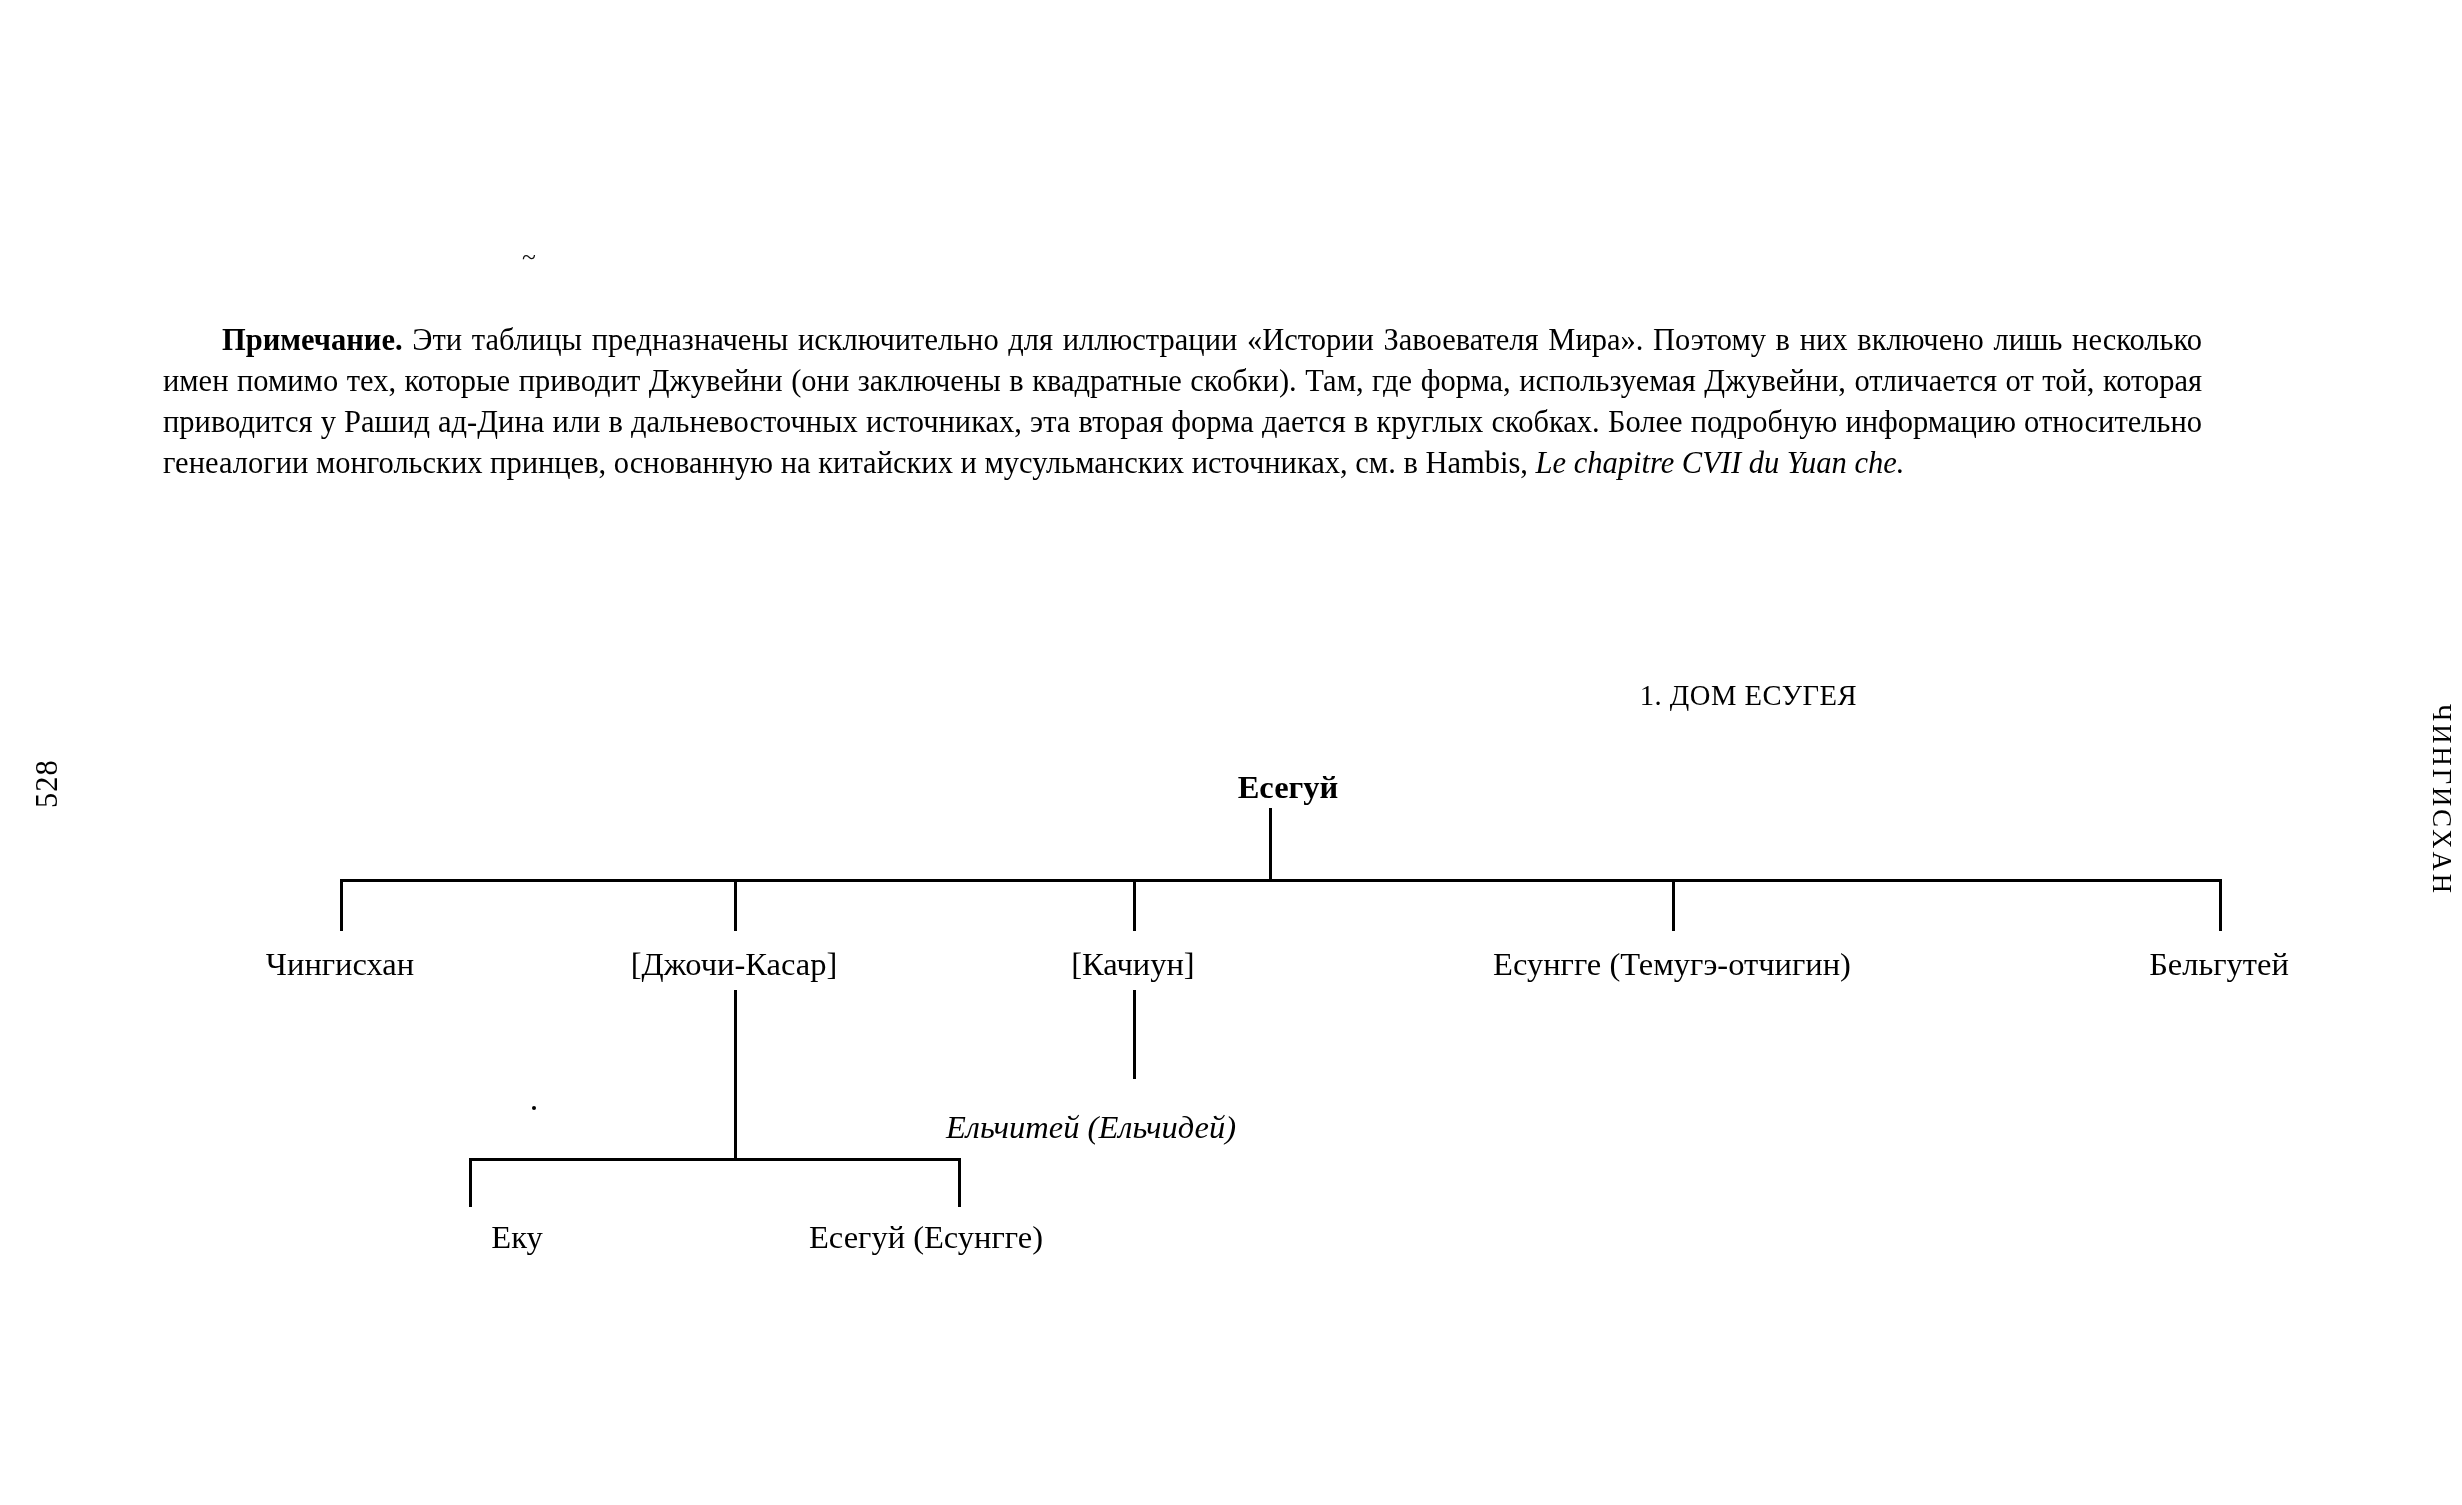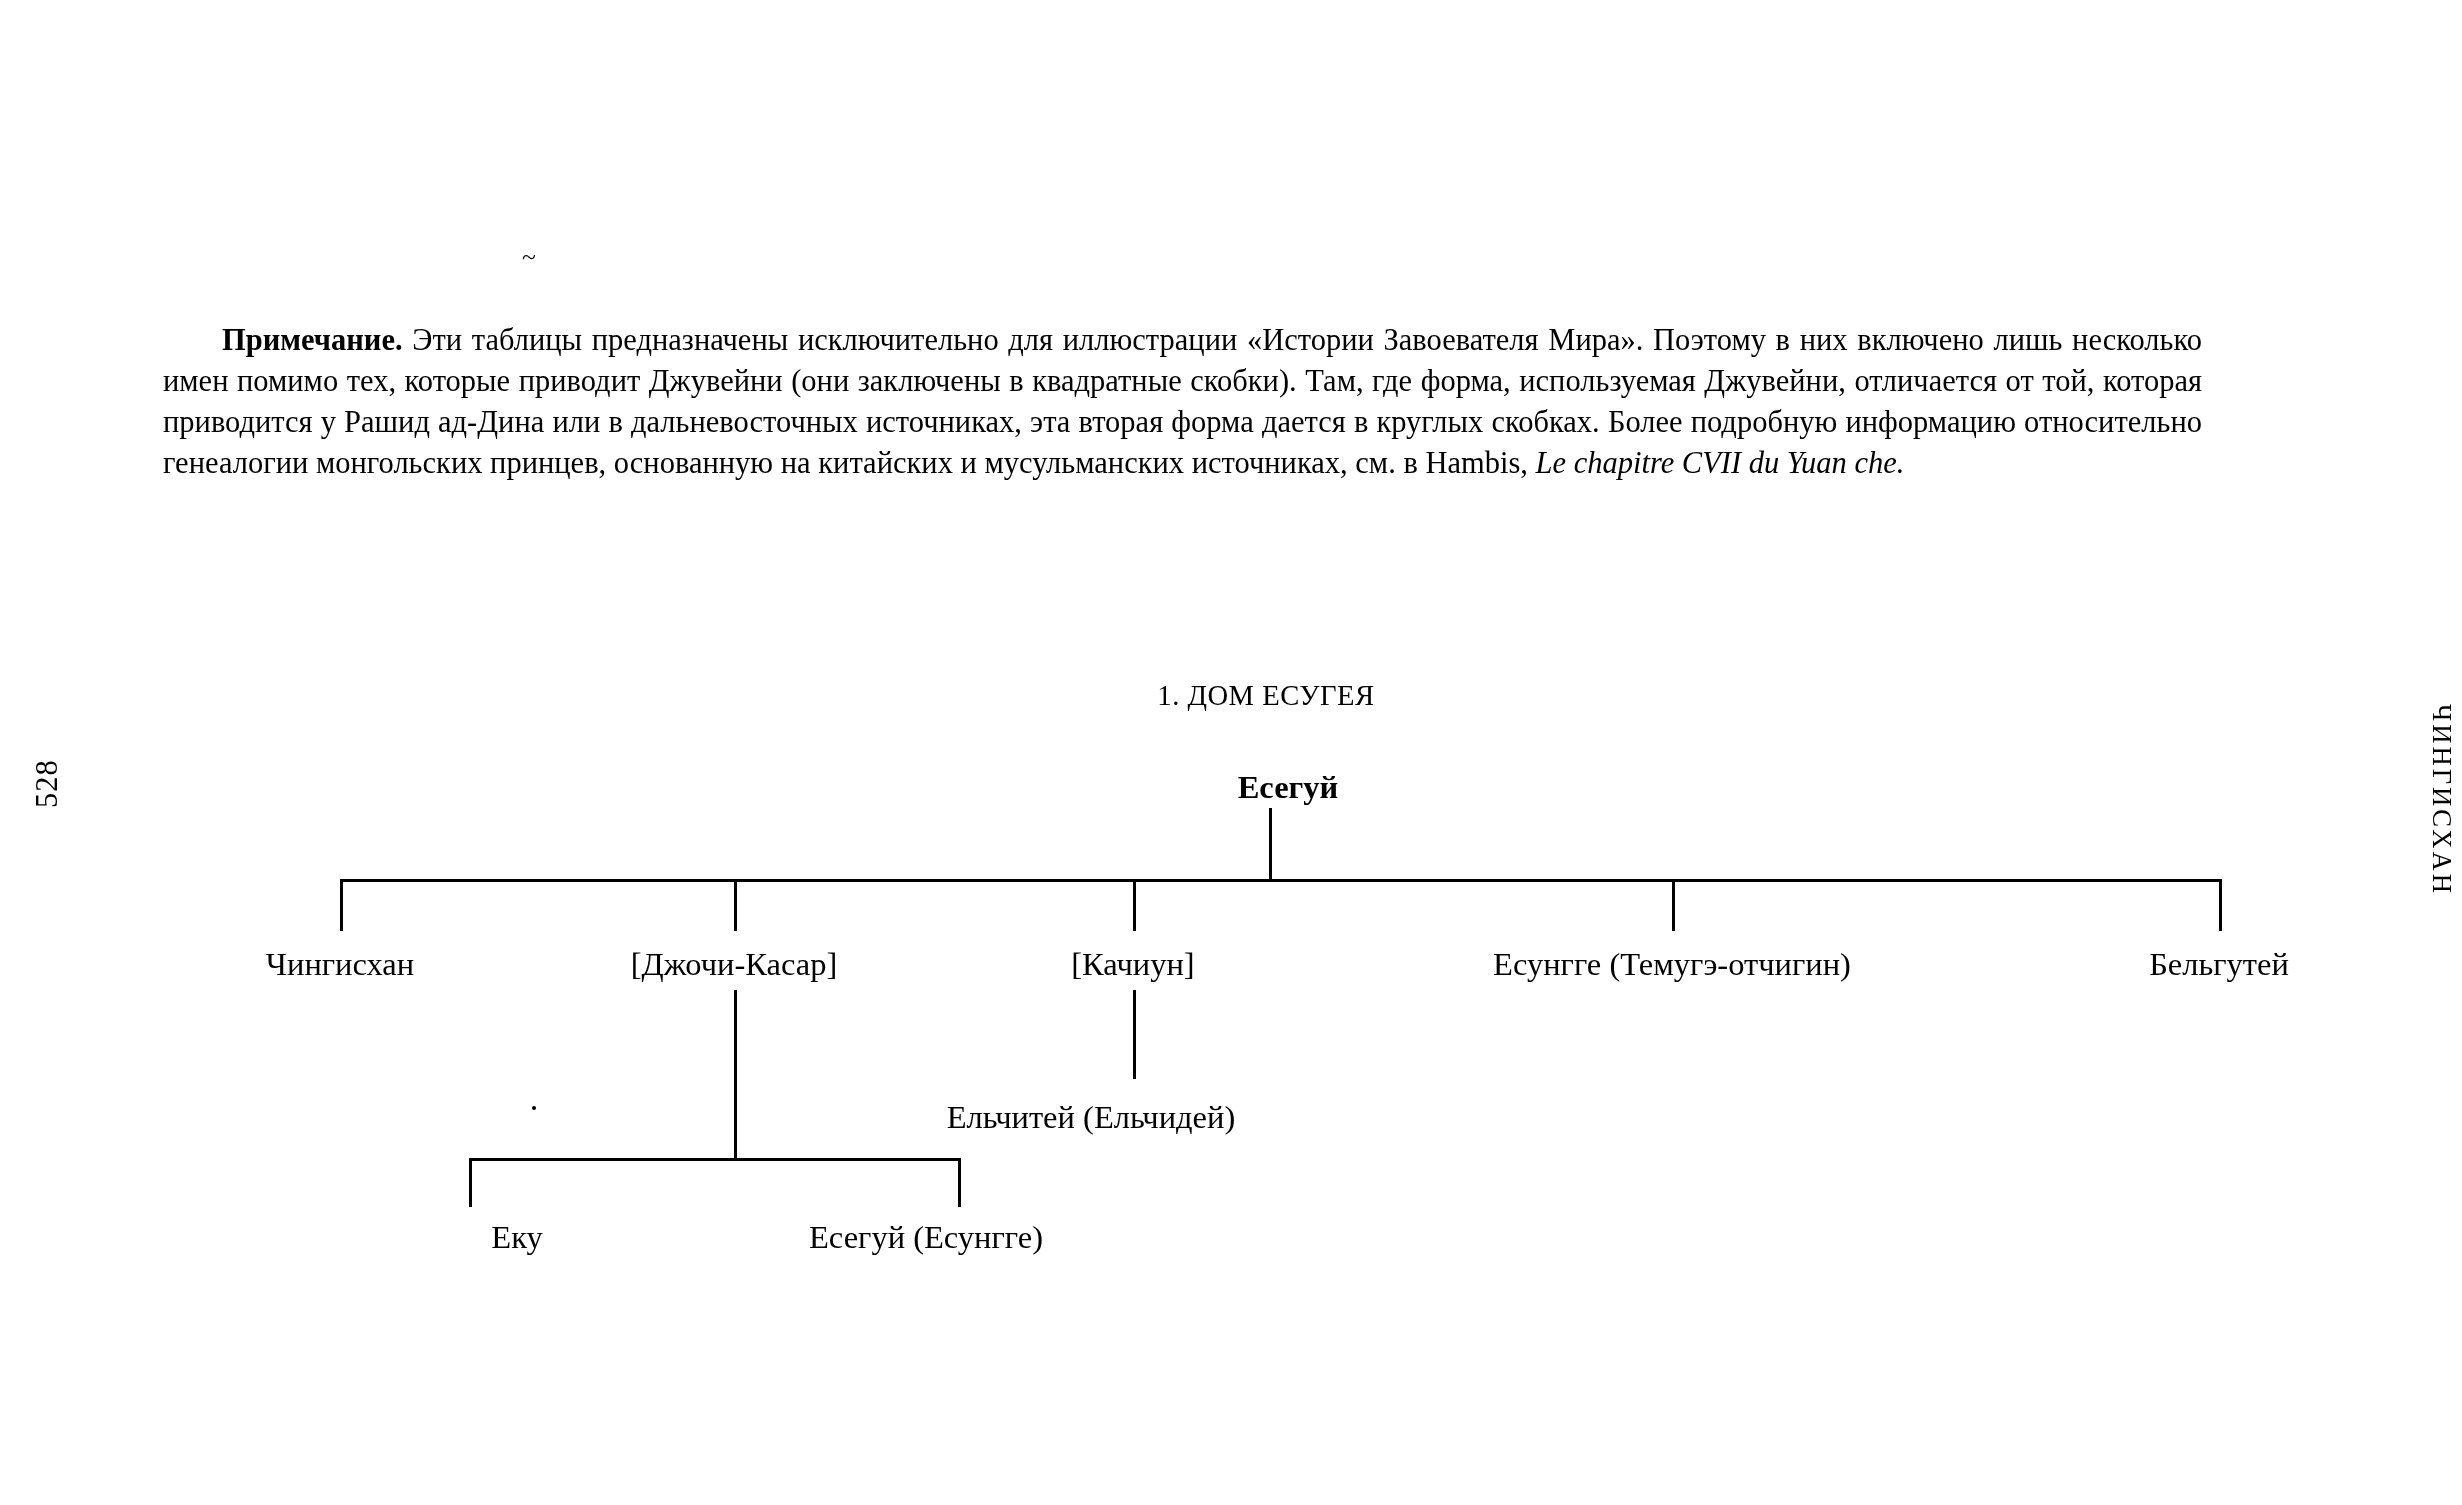--- a/index.html
+++ b/index.html
@@ -78,21 +78,21 @@
     text-indent: 59px;
   }
   .note i { font-style: italic; }
 
   
   .section-title {
     position: absolute;
     left: 675px;
     top: 680px;
     width: 1182px;
-    text-align: center;
+    text-align: right;
     font-size: 28.6px;
     letter-spacing: 0.5px;
     white-space: nowrap;
   }
 
   
   .tree {
     position: absolute;
     left: 0;
     top: 739px;
@@ -153,21 +153,21 @@
     <div class="line-v" style="left:1672px; top:140px; height:52px;"></div>
     <div class="line-v" style="left:2219px; top:140px; height:52px;"></div>
 
     <div class="node" style="left:340px;  top:207px;">Чингисхан</div>
     <div class="node" style="left:734px; top:207px;">[Джочи-Касар]</div>
     <div class="node" style="left:1133px; top:207px;">[Качиун]</div>
     <div class="node" style="left:1672px; top:207px;">Есунгге (Темугэ-отчигин)</div>
     <div class="node" style="left:2219px; top:207px;">Бельгутей</div>
 
     <div class="line-v" style="left:1133px; top:251px; height:89px;"></div>
-    <div class="node" style="left:1091px; top:360px;">Ельчитей (Ельчидей)</div>
+    <div class="node" style="left:1091px; top:370px;font-style:italic;">Ельчитей (Ельчидей)</div>
 
     <div class="stray-dot" style="left:532px; top:367px;"></div>
 
     <div class="line-v" style="left:734px; top:251px; height:170px;"></div>
     <div class="line-h" style="left:469px; top:419px; width:492px;"></div>
     <div class="line-v" style="left:469px;  top:419px; height:49px;"></div>
     <div class="line-v" style="left:958px; top:419px; height:49px;"></div>
 
     <div class="node" style="left:469px;  top:480px;margin-left:48px;">Еку</div>
     <div class="node" style="left:926px; top:480px;">Есегуй (Есунгге)</div>

